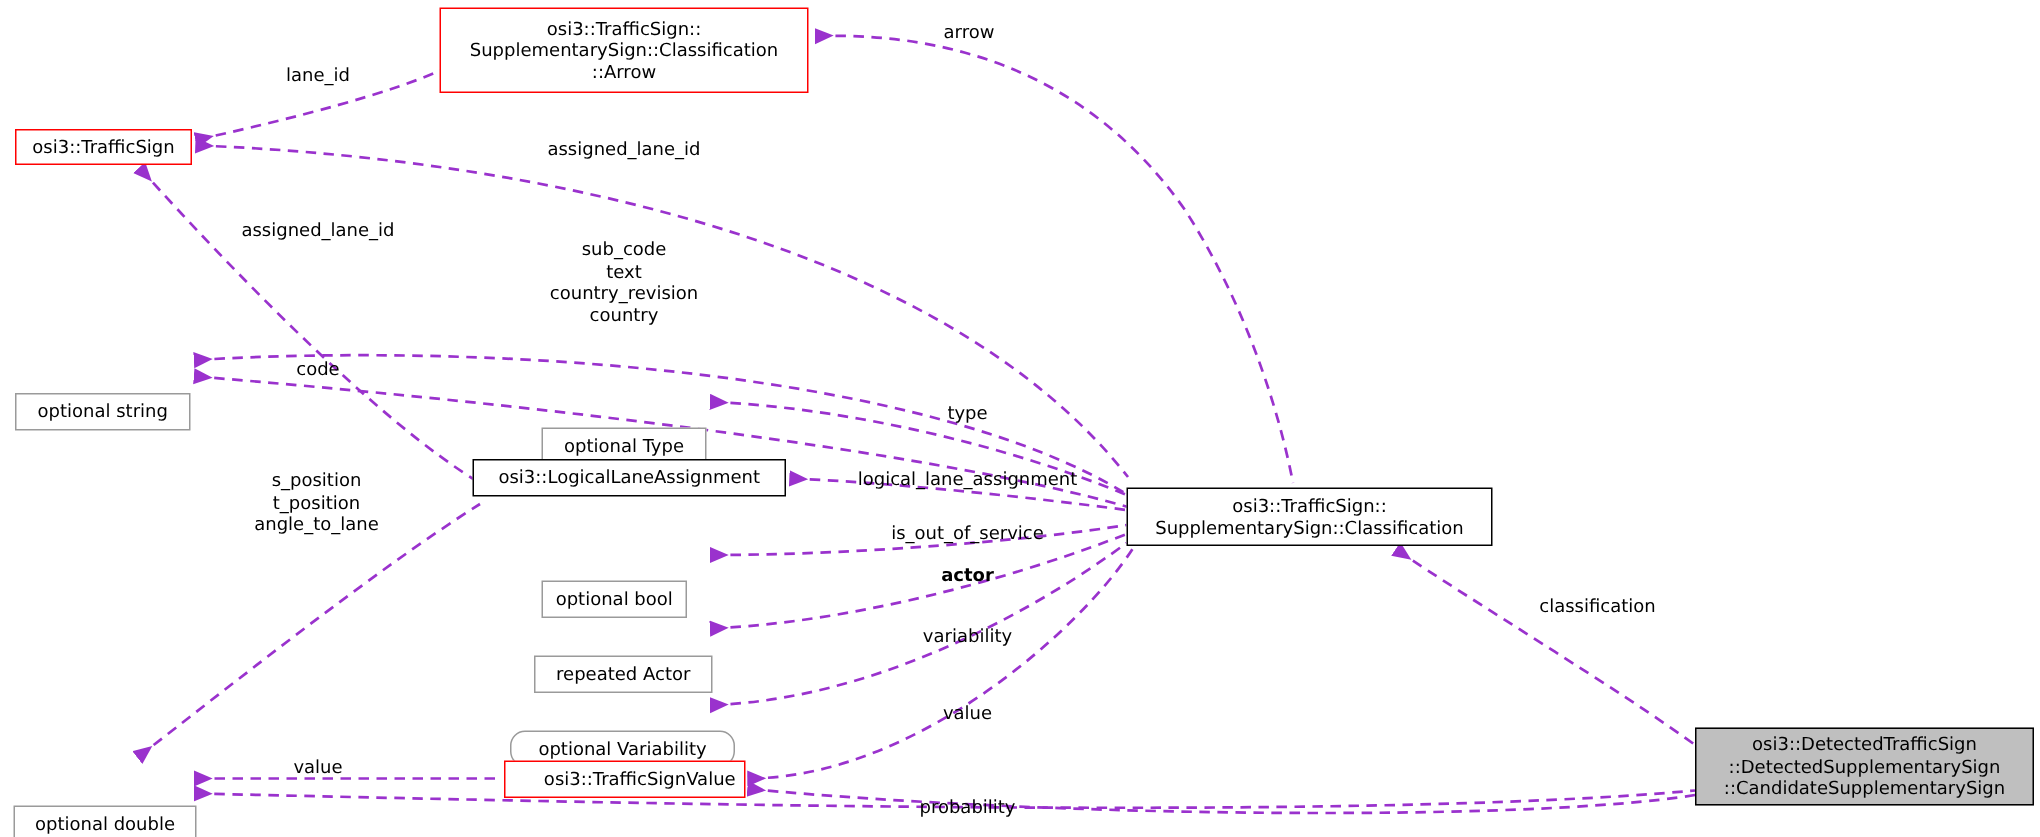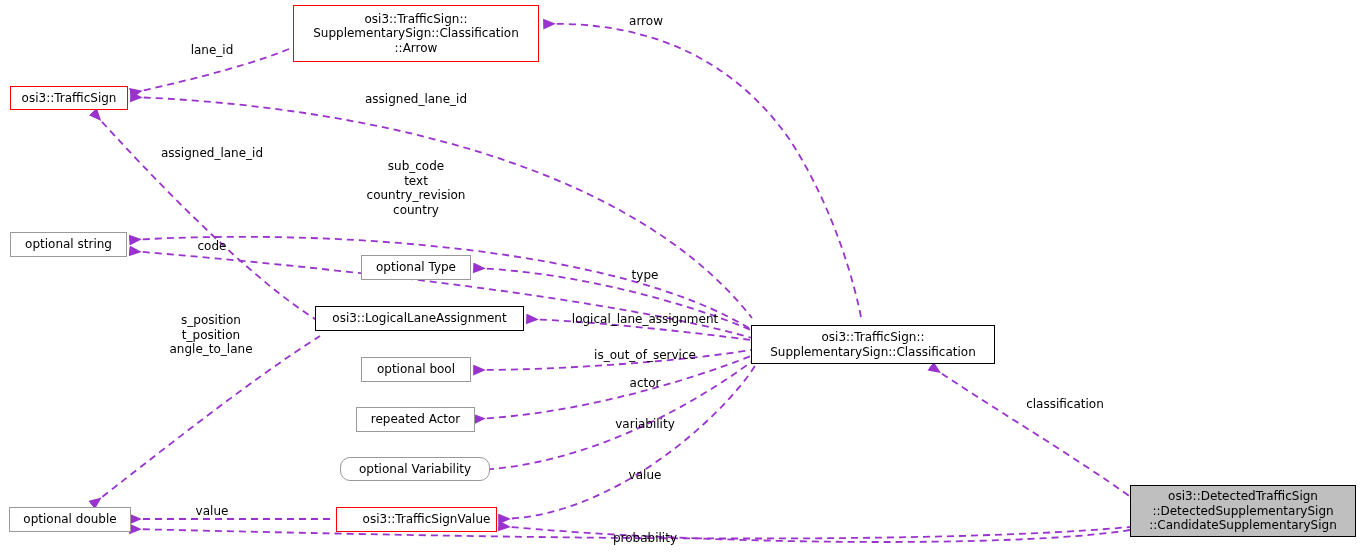--- a/index.html
+++ b/index.html
@@ -34,21 +34,21 @@
     text-align: center;
     background: #ffffff;
     font-size: 12px;
     line-height: 14.5px;
     color: #000000;
     white-space: pre;
     letter-spacing: 0px;
   }
   .node-red   { border: 1.6px solid #ff0000; }
   .node-black { border: 1.2px solid #000000; }
-  .node-gray  { border: 1.2px solid #9a9a9a; }
+  .node-gray  { border: 1.2px solid #9a9a9a; margin-top: 30px; }
   .node-focus { border: 1.2px solid #000000; background: #bfbfbf; }
   .edge-label {
     position: absolute;
     font-size: 12px;
     line-height: 14.5px;
     color: #000000;
     white-space: pre;
     background: transparent;
   }
   .lbl-center { transform: translateX(-50%); text-align: center; }
@@ -118,21 +118,21 @@
   </div>
 
   <div class="node node-gray" style="left:361px; top:255px; width:110px; height:25px;">
     <span>optional Type</span>
   </div>
 
   <div class="node node-black" style="left:315px; top:306px; width:209px; height:25px;">
     <span>osi3::LogicalLaneAssignment</span>
   </div>
 
-  <div class="node node-gray" style="left:361px; top:357px; width:110px; height:25px;">
+  <div class="node node-gray" style="left:361px; top:357px; width:97px; height:25px;">
     <span>optional bool</span>
   </div>
 
   <div class="node node-gray" style="left:356px; top:407px; width:119px; height:25px;">
     <span>repeated Actor</span>
   </div>
 
   <div class="node node-gray" style="left:340px; top:457px; width:150px; height:24px;border-radius:10px;">
     <span>optional Variability</span>
   </div>
@@ -174,21 +174,21 @@
   <div class="edge-label lbl-center" style="left:645px; top:268px;">type</div>
 
   <div class="edge-label lbl-center" style="left:645px; top:312px;">logical_lane_assignment</div>
 
   <div class="edge-label lbl-center" style="left:211px; top:313px;">s_position
 t_position
 angle_to_lane</div>
 
   <div class="edge-label lbl-center" style="left:645px; top:348px;">is_out_of_service</div>
 
-  <div class="edge-label lbl-center" style="left:645px; top:376px;">actor</div>
+  <div class="edge-label lbl-center" style="left:645px; top:376px;font-weight:bold;">actor</div>
 
   <div class="edge-label lbl-center" style="left:645px; top:417px;">variability</div>
 
   <div class="edge-label lbl-center" style="left:1065px; top:397px;">classification</div>
 
   <div class="edge-label lbl-center" style="left:645px; top:468px;">value</div>
 
   <div class="edge-label lbl-center" style="left:212px; top:504px;">value</div>
 
   <div class="edge-label lbl-center" style="left:645px; top:531px;">probability</div>

